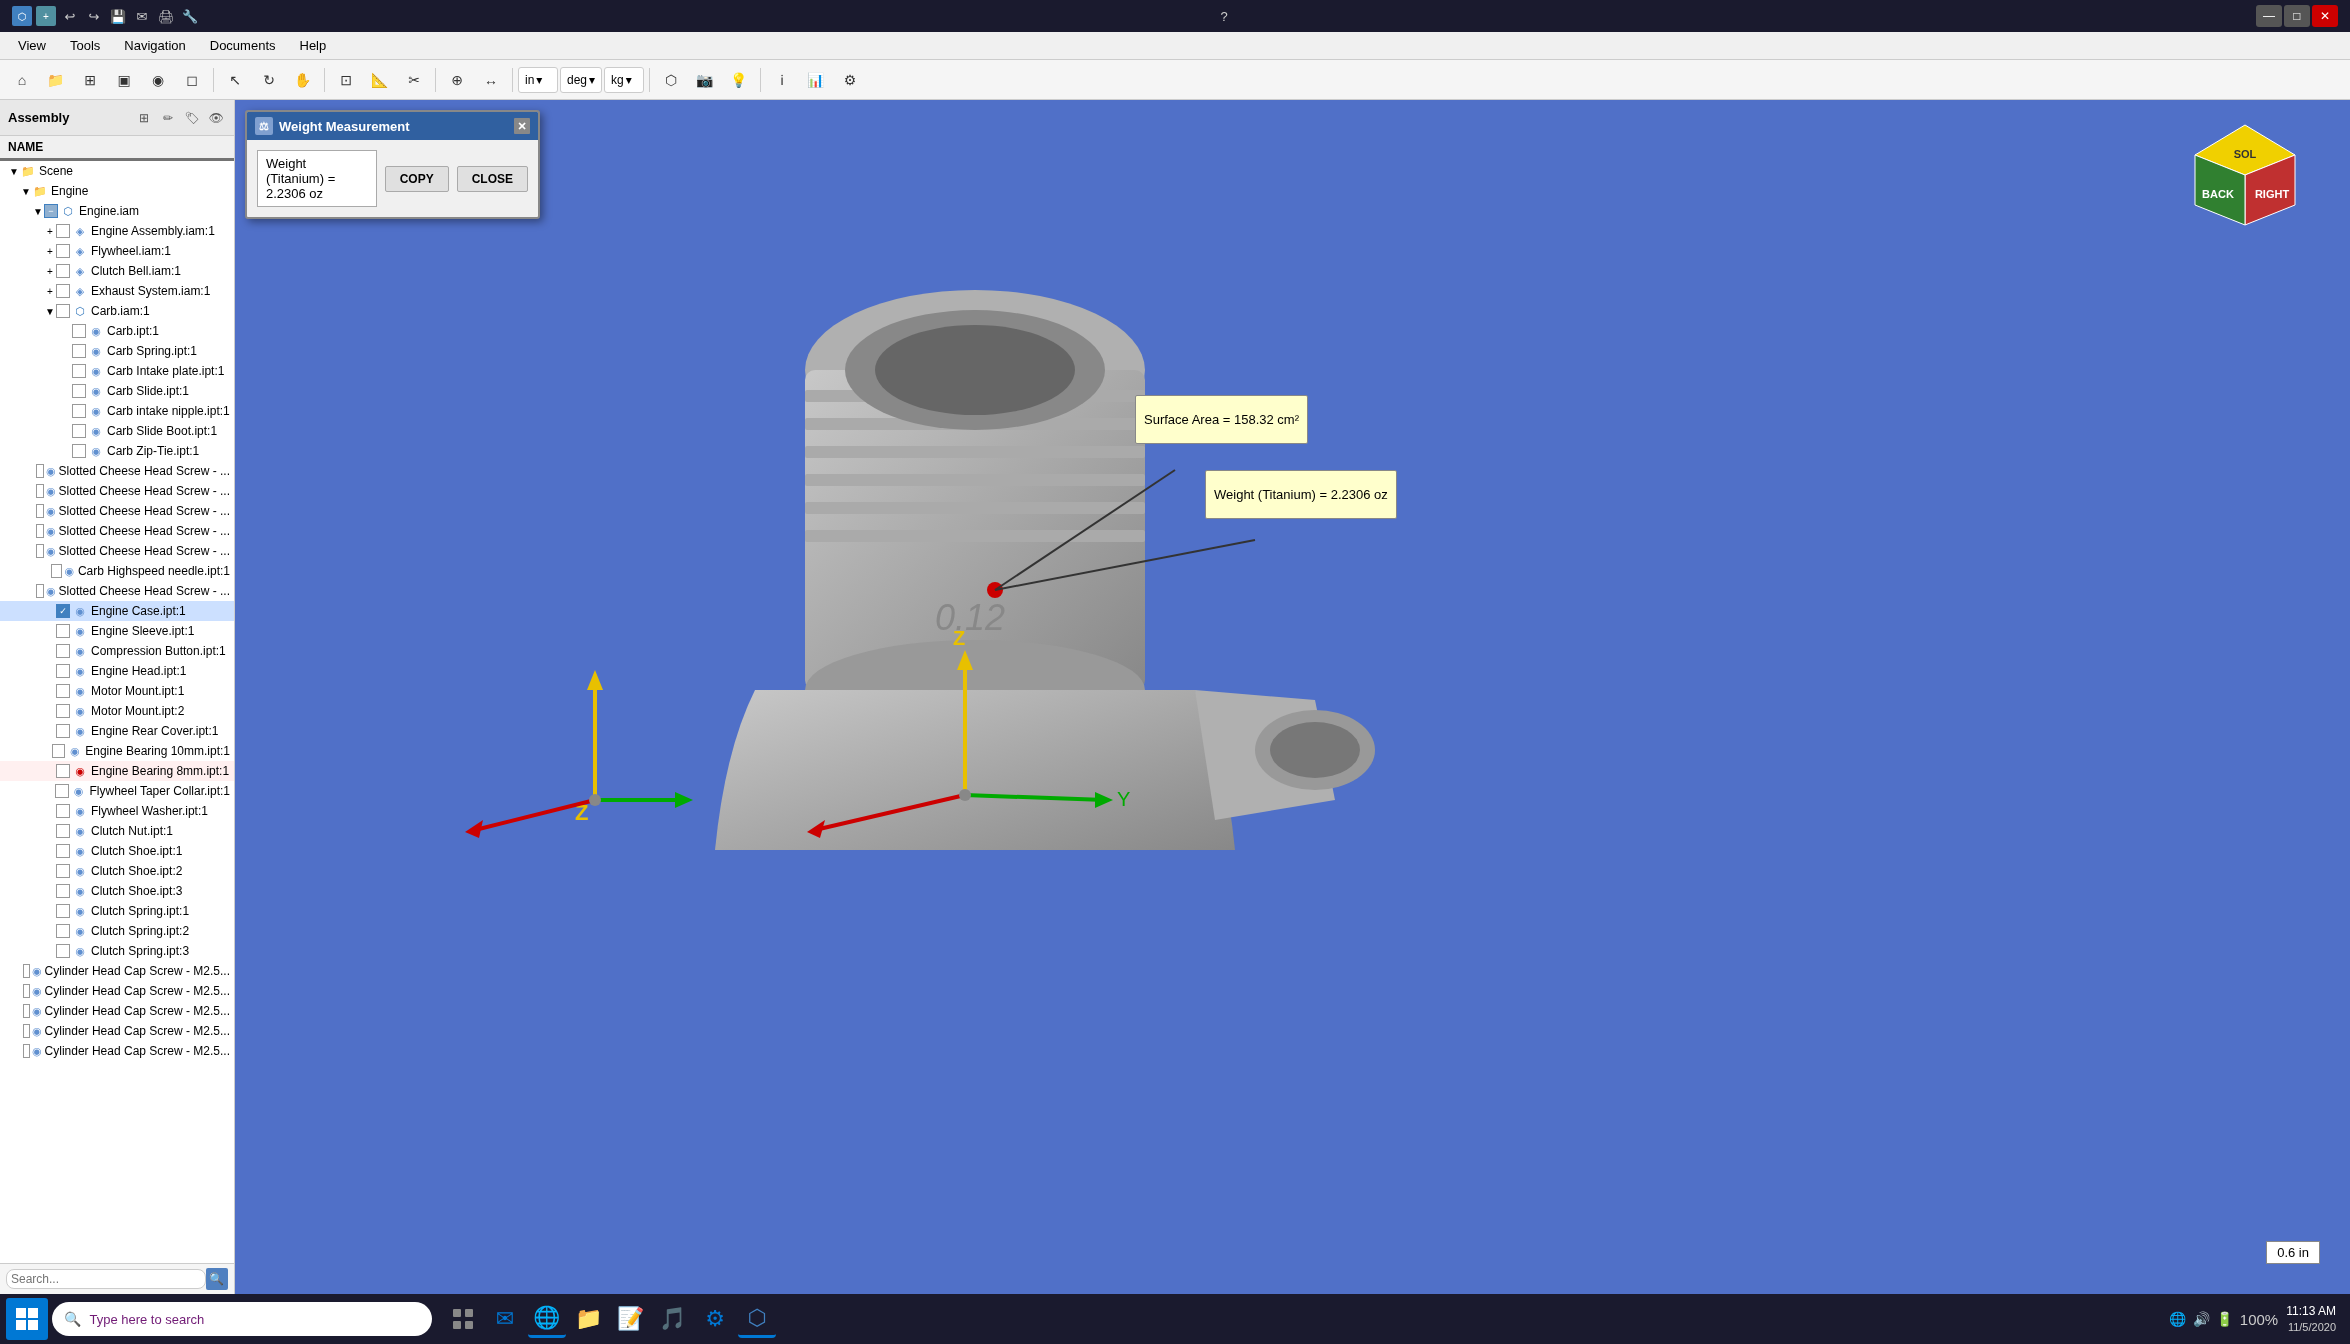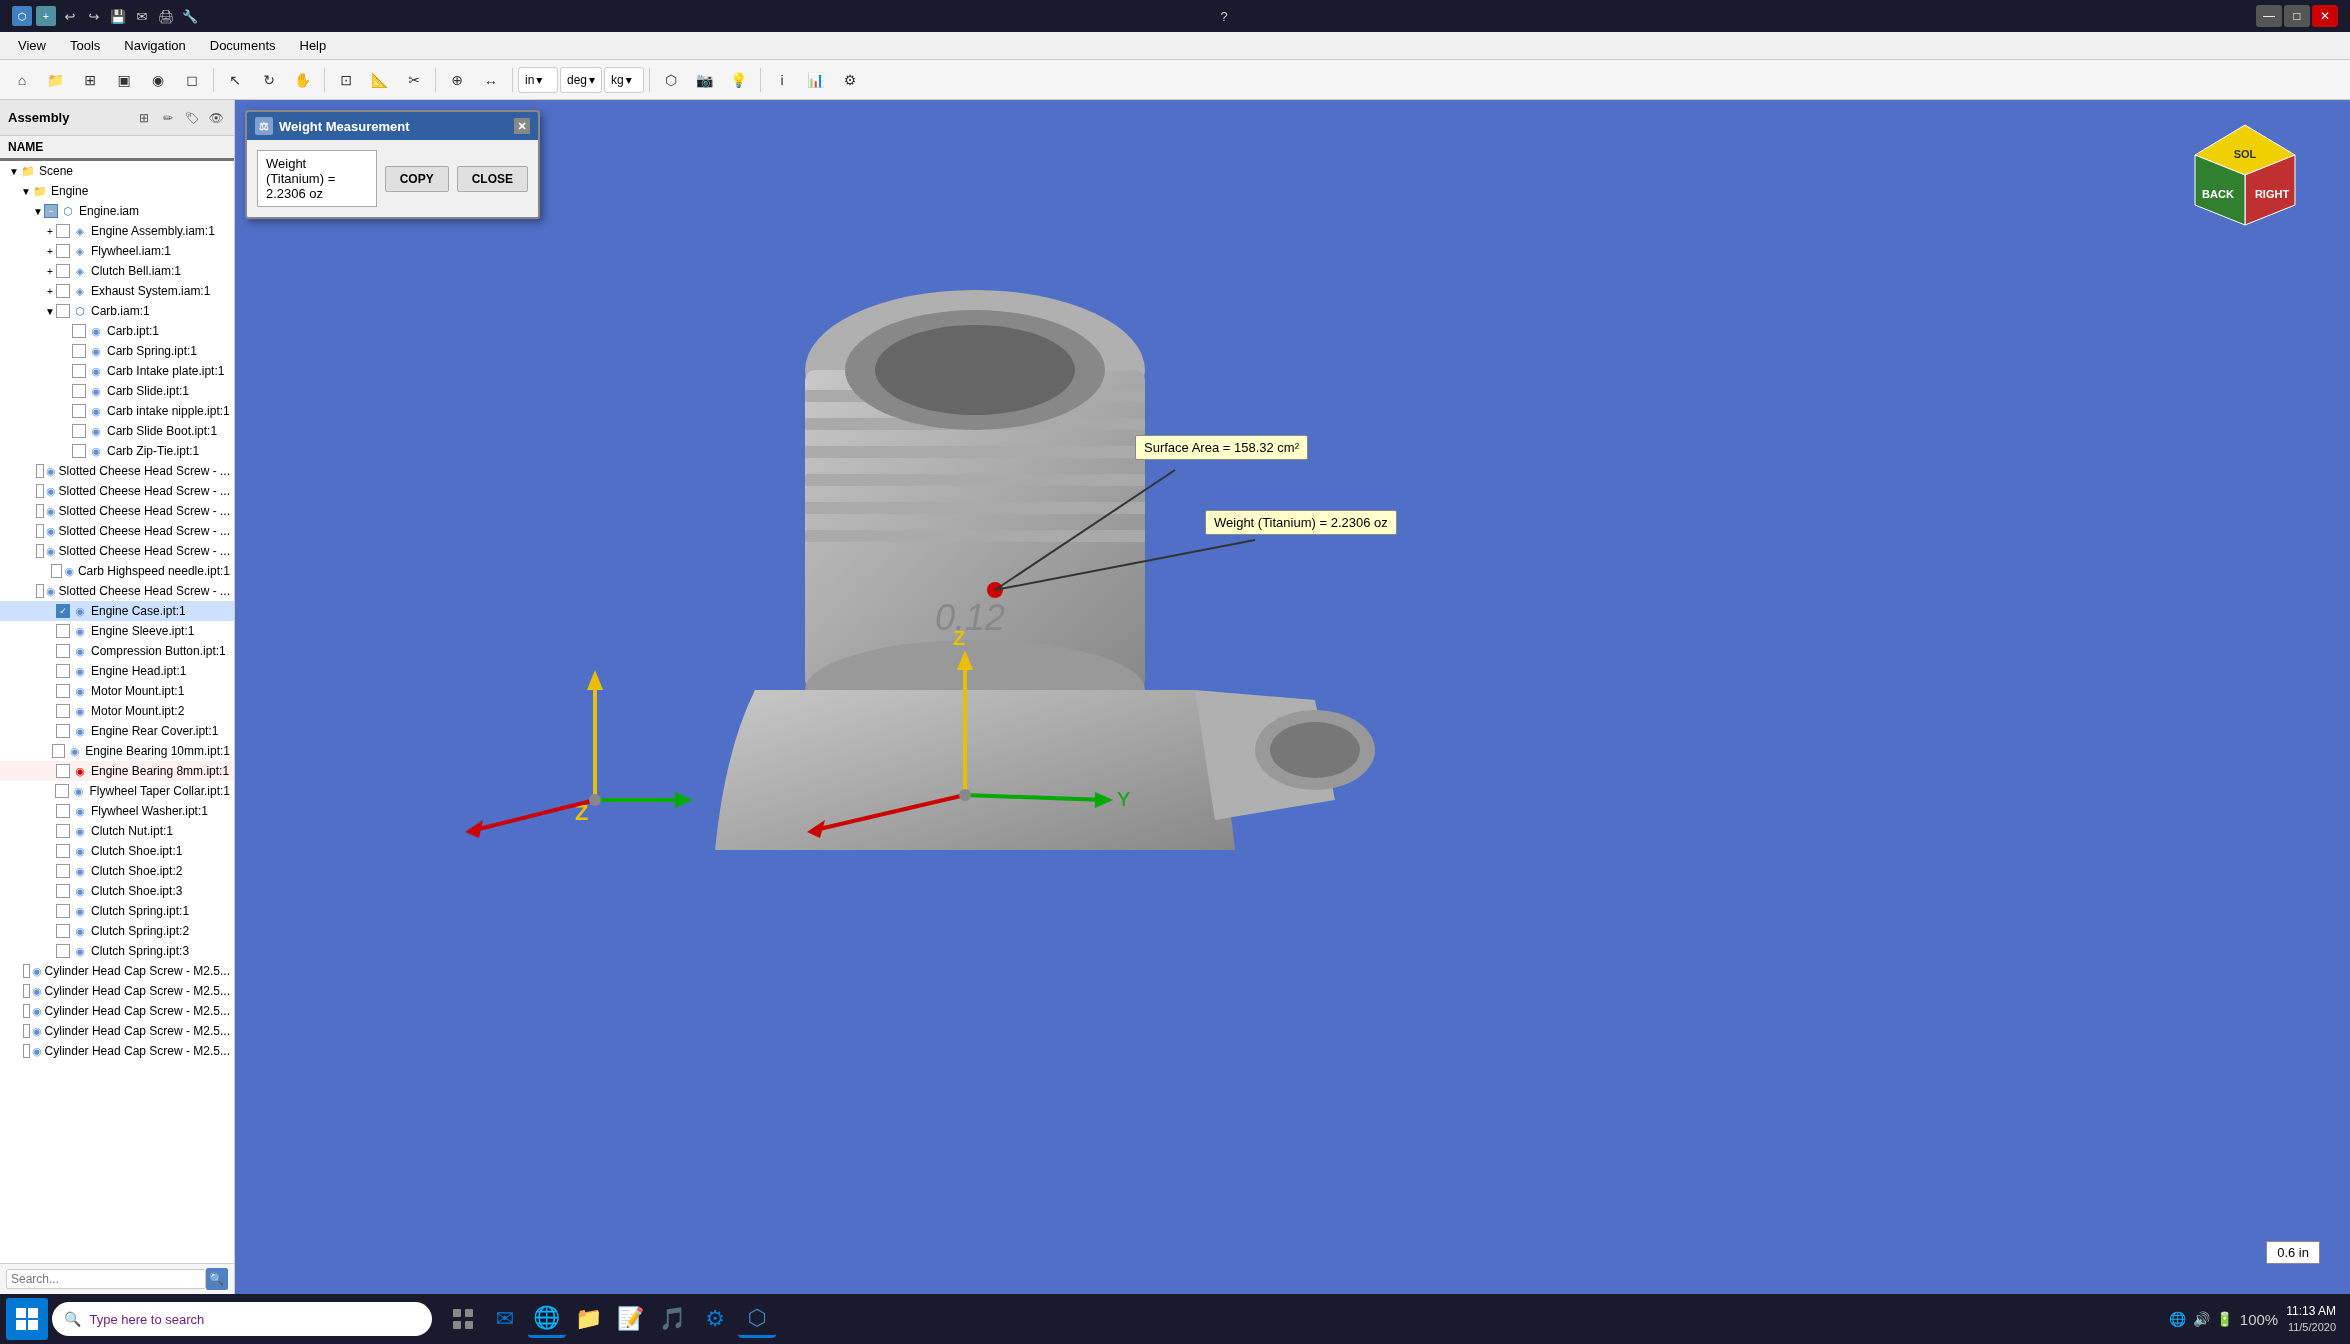--- a/index.html
+++ b/index.html
@@ -119,21 +119,21 @@
     .check-box.partial { background: #90b0d0; color: #fff; border-color: #4080c0; }
 
     #sidebar-search {
       padding: 4px 6px;
       border-top: 1px solid #ccc;
       display: flex;
       align-items: center;
       background: #f5f5f5;
     }
     #sidebar-search input {
-      flex: 1; border: 1px solid #ccc; padding: 2px 4px; font-size: 12px; border-radius: 2px;
+      flex: 1; border: 1px solid #ccc; padding: 2px 4px; font-size: 12px; border-radius: 8px;
     }
     .search-btn { width: 22px; height: 22px; background: #5080c0; color: #fff; border: none; cursor: pointer; display: flex; align-items: center; justify-content: center; font-size: 12px; border-radius: 2px; }
 
     
     #viewport {
       flex: 1;
       background: #5070c8;
       position: relative;
       overflow: hidden;
     }
@@ -189,26 +189,25 @@
     }
 
     
     #engine-svg { position: absolute; top: 0; left: 0; width: 100%; height: 100%; }
 
     
     .annotation-box {
       position: absolute;
       background: #ffffcc;
       border: 1px solid #888;
-      padding: 4px 8px;
+      padding: 16px 8px;
       font-size: 13px;
       font-weight: 500;
       border-radius: 2px;
       white-space: nowrap;
-      margin-top: 40px;
     }
 
     
     #nav-cube {
       position: absolute;
       top: 20px;
       right: 40px;
       width: 130px;
       height: 130px;
     }

